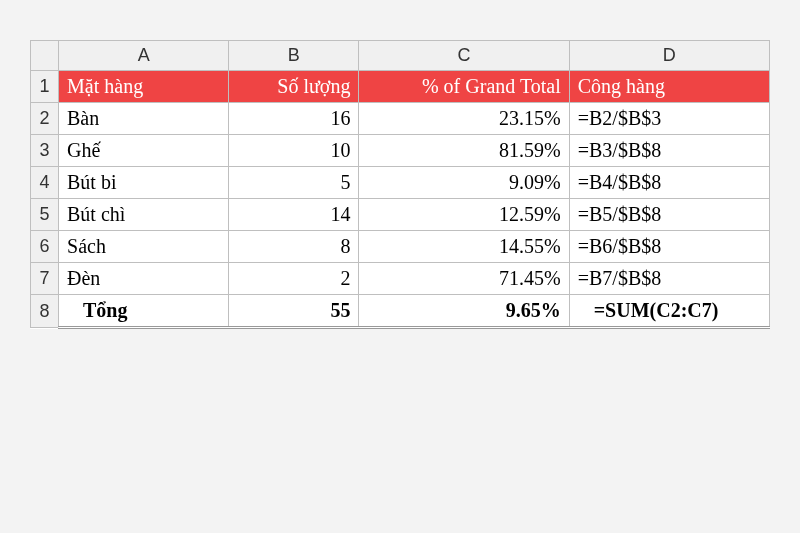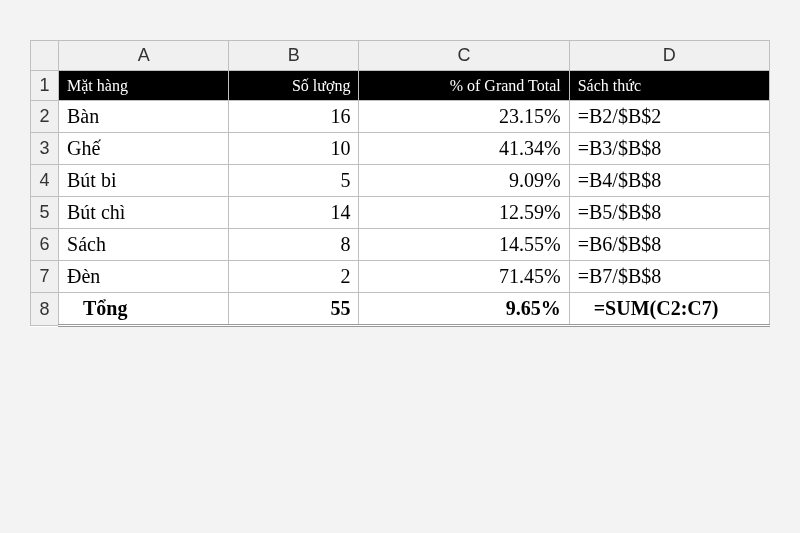--- a/index.html
+++ b/index.html
@@ -42,24 +42,24 @@
     background: #f0f0f0;
     font-family: Arial, sans-serif;
     font-weight: normal;
     font-size: 18px;
     text-align: center;
     color: #333;
     width: 28px;
     border-left: 1px solid #e0e0e0;
   }
   .hdr {
-    background: #000000;
+    background: #ef4444;
     color: #fff;
     font-family: "Times New Roman", Times, serif;
-    font-size: 16px;
+    font-size: 20px;
   }
   .left { text-align: left; }
   .right { text-align: right; }
   .bold { font-weight: bold; }
   .colA { width: 170px; }
   .colB { width: 130px; }
   .colC { width: 210px; }
   .colD { width: 200px; }
   tr.total td {
     border-bottom: 3px double #999;
@@ -77,36 +77,36 @@
     <th class="col-head colB">B</th>
     <th class="col-head colC">C</th>
     <th class="col-head colD">D</th>
   </tr>
 
   <tr>
     <th class="row-head">1</th>
     <td class="hdr left">Mặt hàng</td>
     <td class="hdr right">Số lượng</td>
     <td class="hdr right">% of Grand Total</td>
-    <td class="hdr left">Sách thức</td>
+    <td class="hdr left">Công hàng</td>
   </tr>
 
   <tr>
     <th class="row-head">2</th>
     <td class="left">Bàn</td>
     <td class="right">16</td>
     <td class="right">23.15%</td>
-    <td class="left">=B2/$B$2</td>
+    <td class="left">=B2/$B$3</td>
   </tr>
 
   <tr>
     <th class="row-head">3</th>
     <td class="left">Ghế</td>
     <td class="right">10</td>
-    <td class="right">41.34%</td>
+    <td class="right">81.59%</td>
     <td class="left">=B3/$B$8</td>
   </tr>
 
   <tr>
     <th class="row-head">4</th>
     <td class="left">Bút bi</td>
     <td class="right">5</td>
     <td class="right">9.09%</td>
     <td class="left">=B4/$B$8</td>
   </tr>

